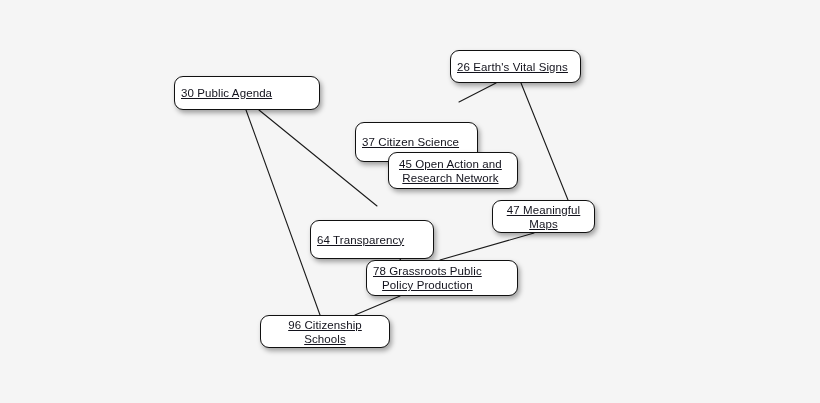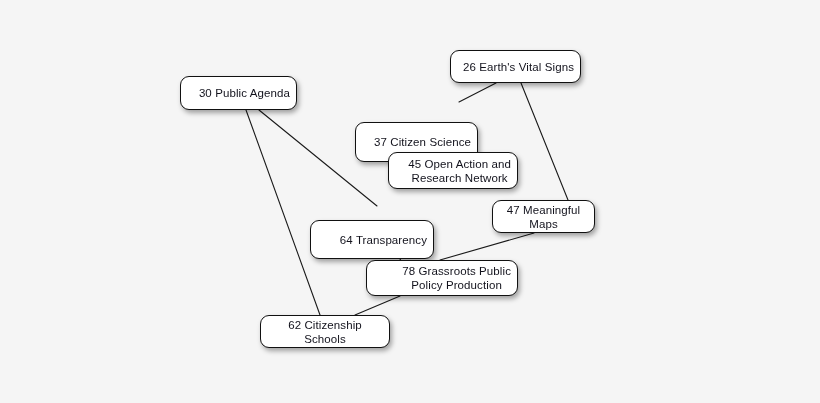--- a/index.html
+++ b/index.html
@@ -32,28 +32,29 @@
   }
   .node {
     position: absolute;
     box-sizing: border-box;
     background: #ffffff;
     border: 1.8px solid #111111;
     border-radius: 9px;
     box-shadow: 2px 3px 5px rgba(0,0,0,0.35);
     display: flex;
     align-items: center;
-    justify-content: flex-end;
+    justify-content: flex-start;
     text-align: center;
     color: #12121c;
     font-size: 11.5px;
     line-height: 14px;
     letter-spacing: 0.1px;
     padding: 0 6px;
     z-index: 2;
+    text-decoration: underline;
   }
   .node-label {
     display: block;
     white-space: pre-line;
   }
 </style>
 </head>
 <body>
 
 <div id="canvas">
@@ -66,38 +67,38 @@
       <line class="edge" x1="246" y1="110" x2="320" y2="315" stroke="#1a1a1a"></line>
       <line class="edge" x1="411" y1="239" x2="400" y2="260" stroke="#1a1a1a"></line>
       <line class="edge" x1="534" y1="233" x2="440" y2="260" stroke="#1a1a1a"></line>
       <line class="edge" x1="400" y1="296" x2="355" y2="315" stroke="#1a1a1a"></line>
     </svg>
 
   <div id="node-layer">
       <div class="node" style="left: 450px; top: 50px; width: 131px; height: 33px;">
         <span class="node-label">26 Earth's Vital Signs</span>
       </div>
-      <div class="node" style="left: 180px; top: 76px; width: 117px; height: 34px;">
+      <div class="node" style="left: 174px; top: 76px; width: 146px; height: 34px;">
         <span class="node-label">30 Public Agenda</span>
       </div>
       <div class="node" style="left: 355px; top: 102px; width: 123px; height: 40px; margin-top: 20px;">
         <span class="node-label">37 Citizen Science</span>
       </div>
       <div class="node" style="left: 388px; top: 152px; width: 130px; height: 37px; padding-left: 10px;">
         <span class="node-label">45 Open Action and
 Research Network</span>
       </div>
       <div class="node" style="left: 492px; top: 200px; width: 103px; height: 33px;">
         <span class="node-label">47 Meaningful Maps</span>
       </div>
       <div class="node" style="left: 310px; top: 220px; width: 124px; height: 39px;">
         <span class="node-label">64 Transparency</span>
       </div>
       <div class="node" style="left: 366px; top: 260px; width: 152px; height: 36px;">
         <span class="node-label">78 Grassroots Public
 Policy Production</span>
       </div>
       <div class="node" style="left: 260px; top: 315px; width: 130px; height: 33px;">
-        <span class="node-label">62 Citizenship Schools</span>
+        <span class="node-label">96 Citizenship Schools</span>
       </div>
     </div>
 
 </div>
 
 </body></html>

